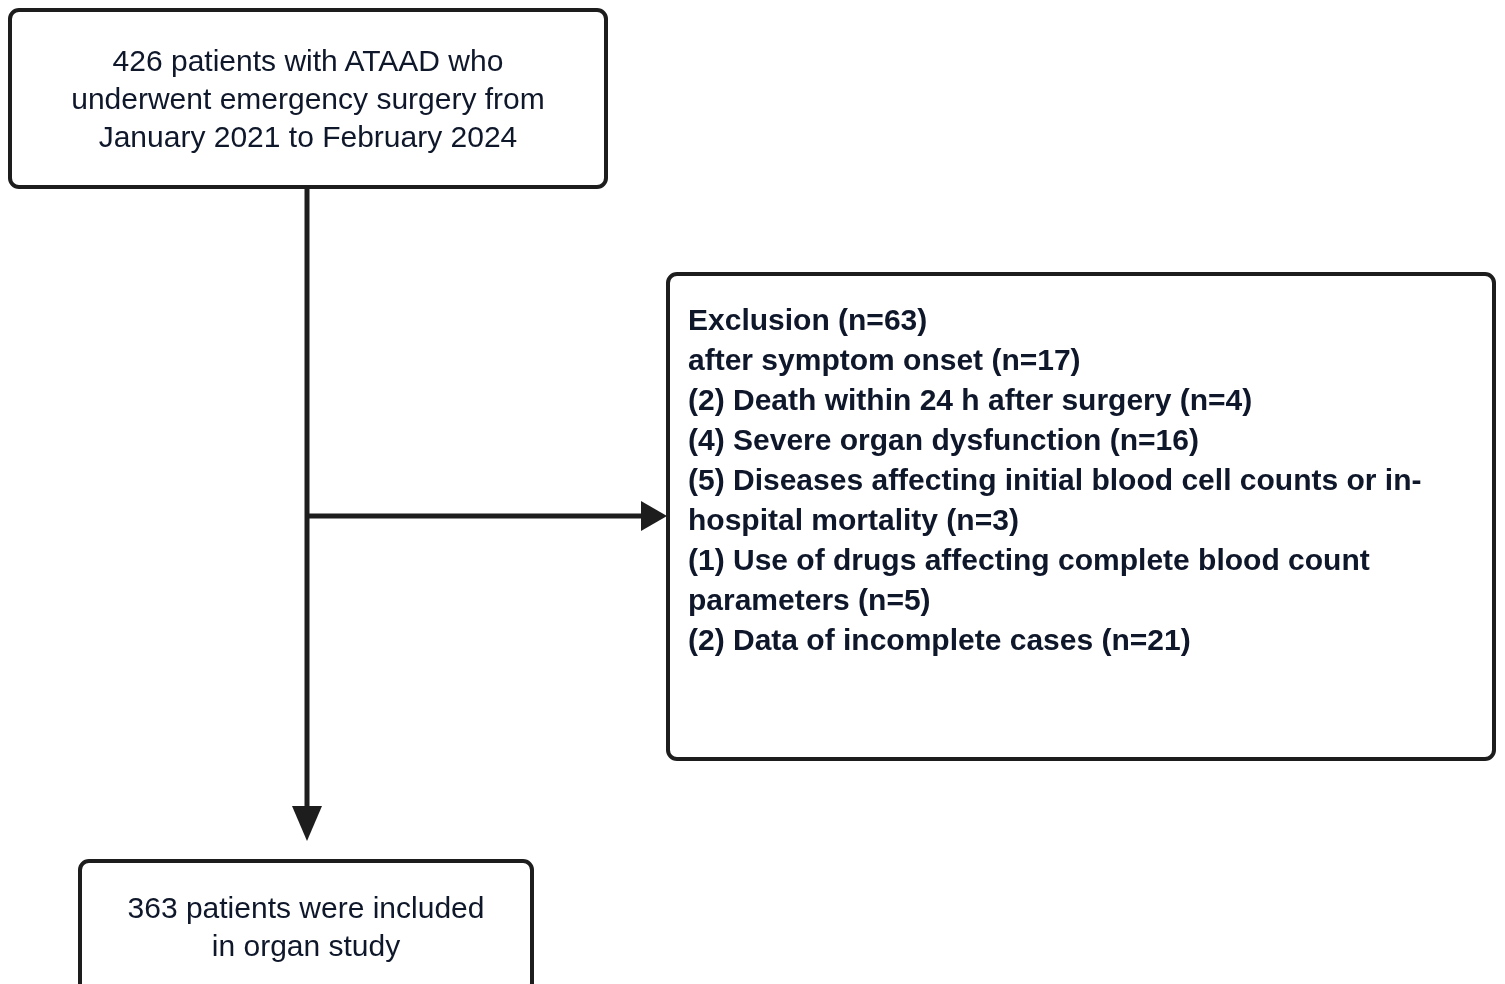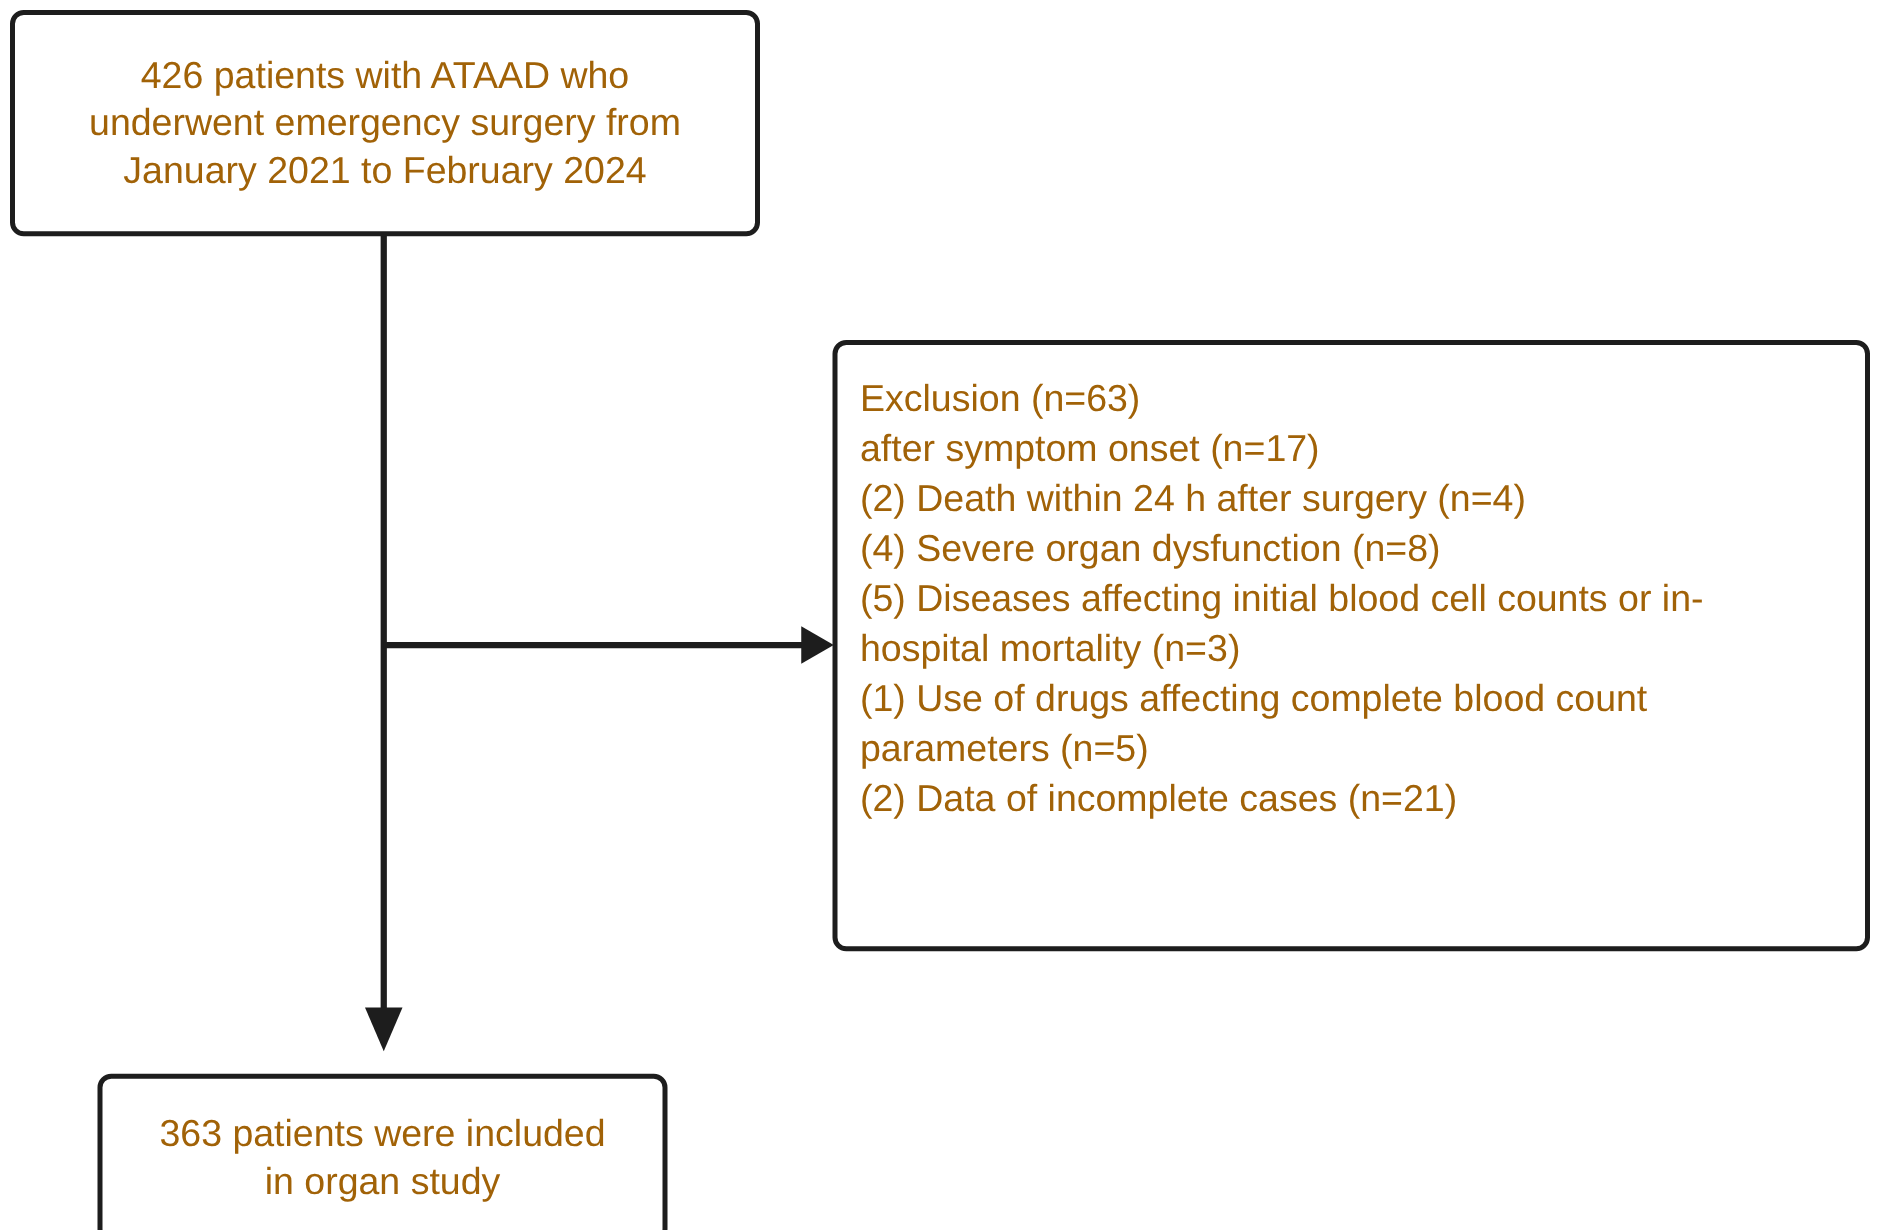--- a/index.html
+++ b/index.html
@@ -6,21 +6,21 @@
     margin: 0;
     padding: 0;
     background: #ffffff;
   }
   .canvas {
     position: relative;
     width: 1505px;
     height: 984px;
     background: #ffffff;
     font-family: "Liberation Sans", "DejaVu Sans", sans-serif;
-    color: #a16207;
+    color: #0f172a;
     overflow: hidden;
   }
   .connectors {
     position: absolute;
     left: 0;
     top: 0;
     width: 1505px;
     height: 984px;
     pointer-events: none;
   }
@@ -50,20 +50,21 @@
     left: 666px;
     top: 272px;
     width: 830px;
     height: 489px;
     padding: 24px 16px 0 18px;
     font-size: 30px;
     line-height: 40px;
   }
   .box-exclusion .line {
     white-space: nowrap;
+    font-weight: bold;
   }
   .box-included {
     left: 78px;
     top: 839px;
     width: 456px;
     height: 135px;
     font-size: 30px;
     line-height: 38px;
     margin-top: 20px;
   }
@@ -83,21 +84,21 @@
   <div class="flow-box centered box-top">
     <div class="line">426 patients with ATAAD who</div>
     <div class="line">underwent emergency surgery from</div>
     <div class="line">January 2021 to February 2024</div>
   </div>
 
   <div class="flow-box box-exclusion">
     <div class="line">Exclusion (n=63)</div>
     <div class="line">after symptom onset (n=17)</div>
     <div class="line">(2) Death within 24 h after surgery (n=4)</div>
-    <div class="line">(4) Severe organ dysfunction (n=8)</div>
+    <div class="line">(4) Severe organ dysfunction (n=16)</div>
     <div class="line">(5) Diseases affecting initial blood cell counts or in-</div>
     <div class="line">hospital mortality (n=3)</div>
     <div class="line">(1) Use of drugs affecting complete blood count</div>
     <div class="line">parameters (n=5)</div>
     <div class="line">(2) Data of incomplete cases (n=21)</div>
   </div>
 
   <div class="flow-box centered box-included">
     <div class="line">363 patients were included</div>
     <div class="line">in organ study</div>

